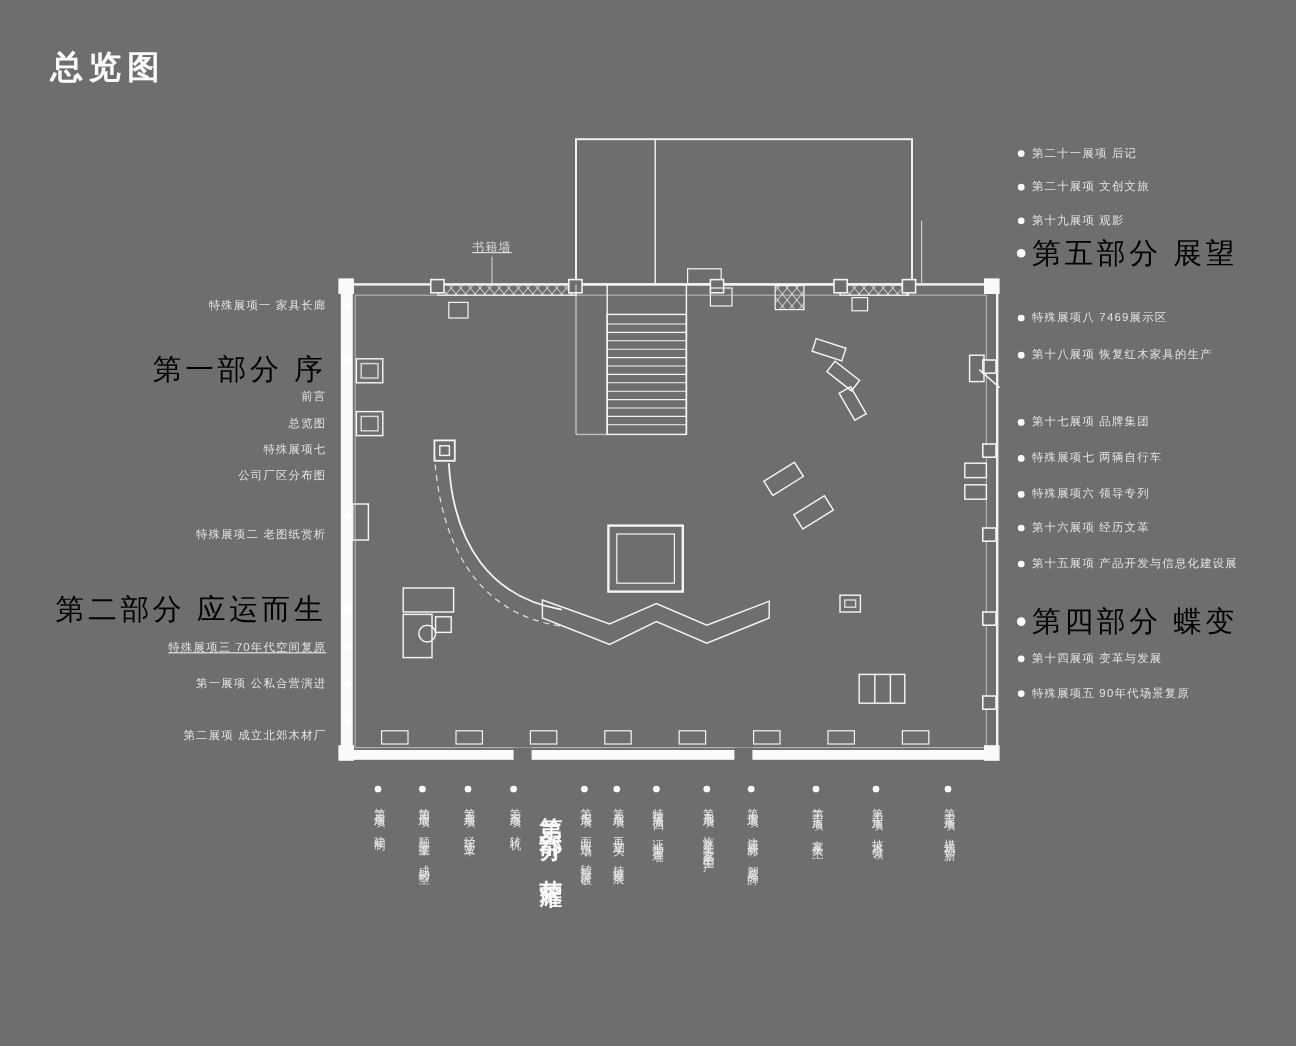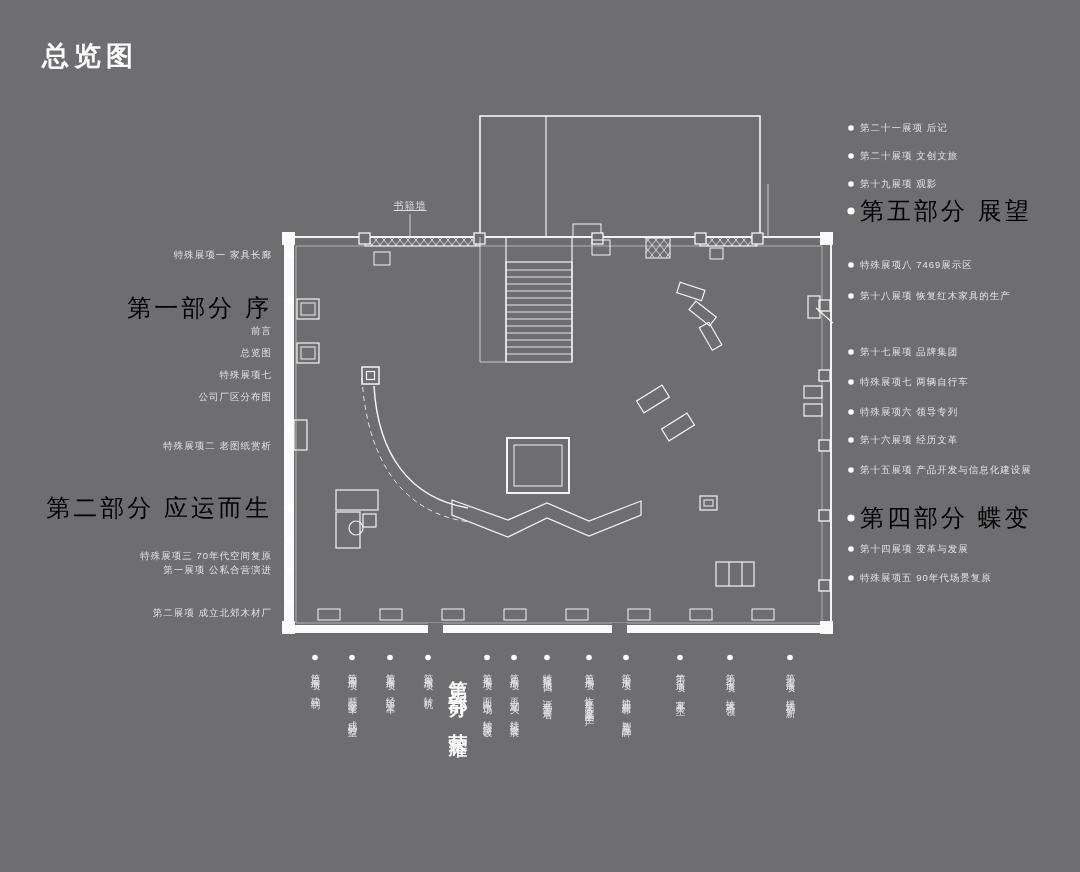--- a/index.html
+++ b/index.html
@@ -260,21 +260,21 @@
 
   <div id="left-labels">
       <div class="side-label left sm" style="top: 255px;">特殊展项一 家具长廊</div>
       <div class="side-label left big" style="top: 308px;">第一部分  序</div>
       <div class="side-label left sm" style="top: 331px;">前言</div>
       <div class="side-label left sm" style="top: 353px;">总览图</div>
       <div class="side-label left sm" style="top: 375px;">特殊展项七</div>
       <div class="side-label left sm" style="top: 397px;">公司厂区分布图</div>
       <div class="side-label left sm" style="top: 446px;">特殊展项二 老图纸赏析</div>
       <div class="side-label left big" style="top: 508px;">第二部分  应运而生</div>
-      <div class="side-label left sm" style="top: 556px;">特殊展项三 70年代空间复原</div>
+      <div class="side-label left sm" style="top: 540px; text-decoration: underline;">特殊展项三 70年代空间复原</div>
       <div class="side-label left sm" style="top: 570px;">第一展项 公私合营演进</div>
       <div class="side-label left sm" style="top: 602px; margin-top: 11px;">第二展项 成立北郊木材厂</div>
     </div>
   <div id="right-labels">
       <div class="side-label right sm" style="top: 128px;">第二十一展项 后记</div>
       <div class="side-label right sm" style="top: 156px;">第二十展项 文创文旅</div>
       <div class="side-label right sm" style="top: 184px;">第十九展项 观影</div>
       <div class="side-label right big" style="top: 211px;">第五部分  展望</div>
       <div class="side-label right sm" style="top: 265px;">特殊展项八 7469展示区</div>
       <div class="side-label right sm" style="top: 296px;">第十八展项 恢复红木家具的生产</div>

